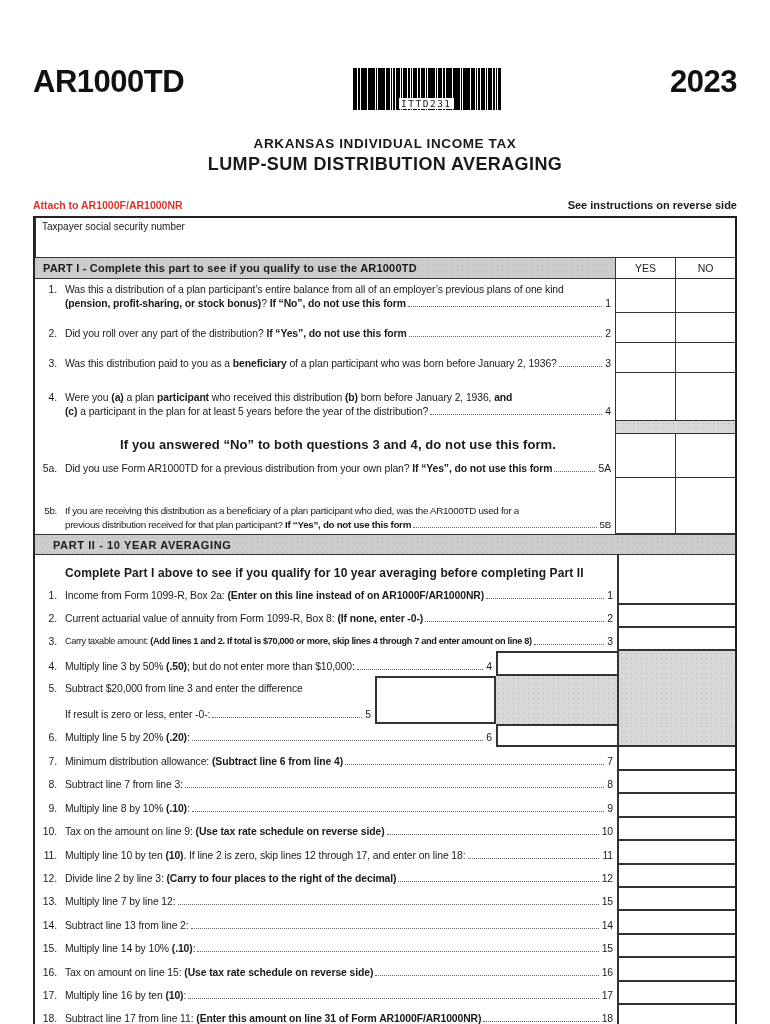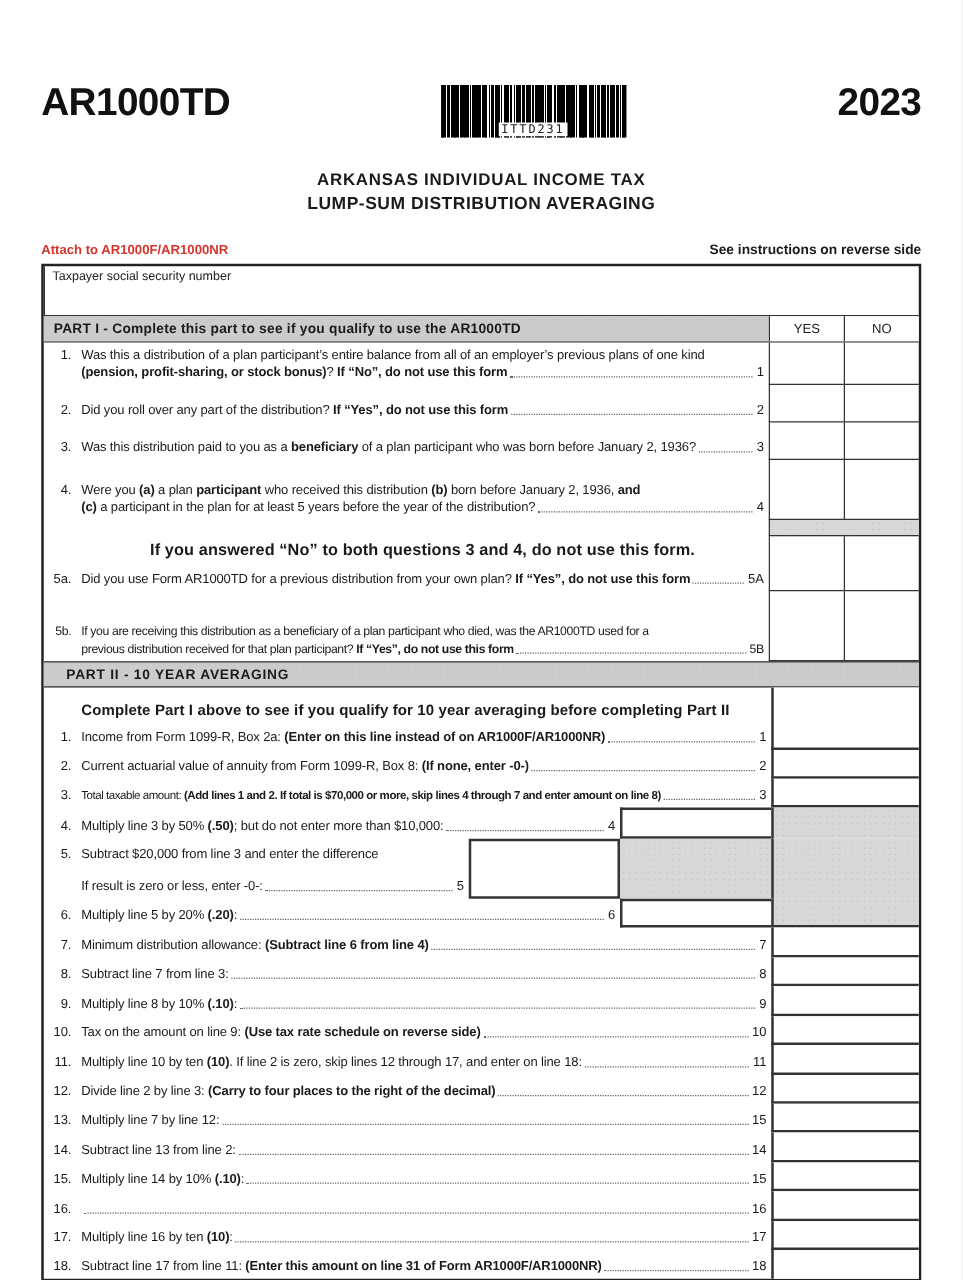--- a/index.html
+++ b/index.html
@@ -17,21 +17,21 @@
   .barcode { position:relative; width:148px; height:42px; margin-top:4px;
     background:
       repeating-linear-gradient(90deg,#000 0 2px, transparent 2px 3px, #000 3px 4px, transparent 4px 5px),
       repeating-linear-gradient(90deg,#000 0 3px, transparent 3px 9px, #000 9px 13px, transparent 13px 17px);
     background-color:#fff; }
   .barcode .lbl { position:absolute; left:46px; bottom:1px; background:#fff; padding:0 2px;
     font-family:"DejaVu Sans Mono",monospace; font-size:9.5px; letter-spacing:1.5px; color:#222; }
 
   .titles { text-align:center; margin-top:26px; }
   .t1 { font-size:13.5px; font-weight:bold; letter-spacing:0.6px; }
-  .t2 { font-size:14px; font-weight:bold; letter-spacing:0.4px; margin-top:3px; }
+  .t2 { font-size:18px; font-weight:bold; letter-spacing:0.4px; margin-top:3px; }
 
   .noteline { display:flex; justify-content:space-between; align-items:flex-end; margin-top:24px; margin-bottom:5px; }
   .attach { color:#d6342c; font-weight:bold; font-size:10.5px; }
   .seeinstr { font-weight:bold; font-size:11px; }
 
   
   .form { border:2px solid #222; }
 
   
   .tprow { display:flex; height:40px; border-bottom:1.5px solid #333; }
@@ -249,21 +249,21 @@
             <span class="ref">2</span>
           </div>
         </div>
         <div class="ecell"></div>
       </div>
 
       <div class="p2row" style="height:23px">
         <div class="p2desc">
           <div class="line smL3">
             <span class="num" style="font-size:10.4px;letter-spacing:-0.1px">3.</span>
-            <span class="segs"><span>Total taxable amount: </span><span class="b">(Add lines 1 and 2. If total is $70,000 or more, skip lines 4 through 7 and enter amount on line 8)</span></span>
+            <span class="segs"><span>Carry taxable amount: </span><span class="b">(Add lines 1 and 2. If total is $70,000 or more, skip lines 4 through 7 and enter amount on line 8)</span></span>
             <span class="lead"></span>
             <span class="ref" style="font-size:10.4px;letter-spacing:-0.1px">3</span>
           </div>
         </div>
         <div class="ecell"></div>
       </div>
 
       <div class="p2row" style="height:25px">
         <div class="p2desc">
           <div class="line">
@@ -404,20 +404,21 @@
                 <span class="lead"></span>
                 <span class="ref">15</span>
               </div>
             </div>
             <div class="ecell"></div>
           </div>
           <div class="p2row" style="height: 24px;">
             <div class="p2desc">
               <div class="line">
                 <span class="num">16.</span>
+                <span class="segs"><span>Tax on amount on line 15: </span><span class="b">(Use tax rate schedule on reverse side)</span></span>
                 <span class="lead"></span>
                 <span class="ref">16</span>
               </div>
             </div>
             <div class="ecell"></div>
           </div>
           <div class="p2row" style="height: 23px;">
             <div class="p2desc">
               <div class="line">
                 <span class="num">17.</span>

